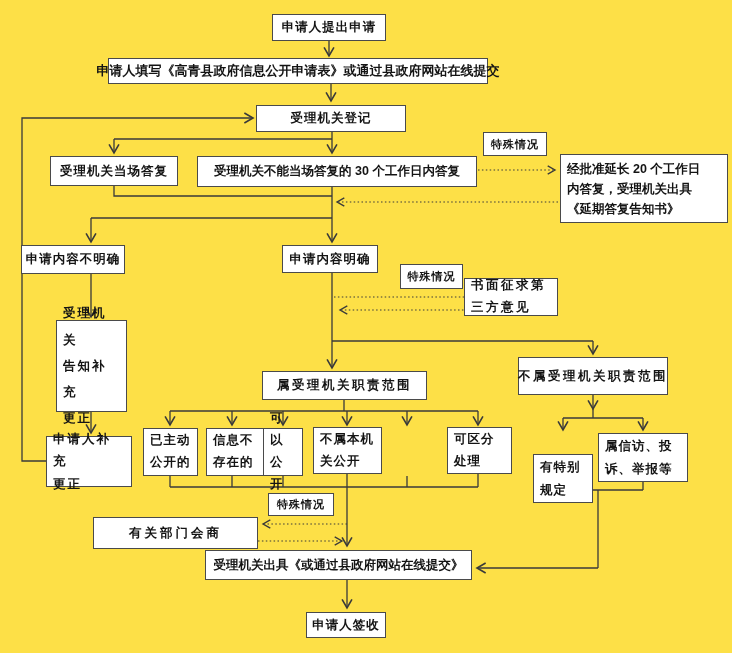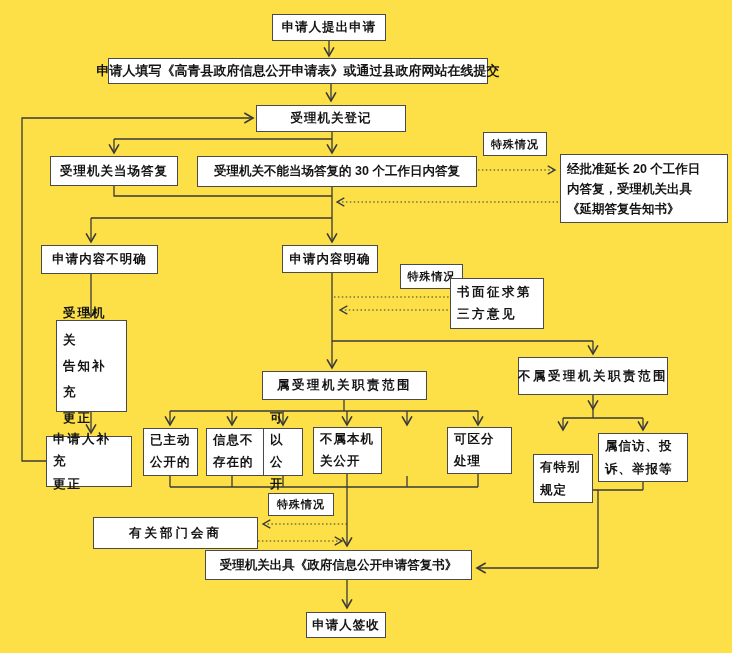--- a/index.html
+++ b/index.html
@@ -112,27 +112,27 @@
   <div class="box nowrap" style="left:50px;top:156px;width:128px;height:30px">受理机关当场答复</div>
 
   <div class="box nowrap" style="left:197px;top:156px;width:280px;height:31px;letter-spacing:0">受理机关不能当场答复的 30 个工作日内答复</div>
 
   <div class="box sm nowrap" style="left:483px;top:132px;width:64px;height:24px">特殊情况</div>
 
   <div class="box ml" style="left:560px;top:154px;width:168px;height:69px;line-height:1.6;letter-spacing:0">经批准延长 20 个工作日
 内答复，受理机关出具
 《延期答复告知书》</div>
 
-  <div class="box nowrap" style="left:41px;top:245px;width:117px;height:29px">申请内容不明确</div>
+  <div class="box nowrap" style="left:21px;top:245px;width:104px;height:29px">申请内容不明确</div>
 
   <div class="box nowrap" style="left:282px;top:245px;width:96px;height:28px">申请内容明确</div>
 
   <div class="box sm nowrap" style="left:400px;top:264px;width:63px;height:25px">特殊情况</div>
 
-  <div class="box ml ls2" style="left:450px;top:278px;width:94px;height:51px;line-height:1.75">书面征求第
+  <div class="box ml ls2" style="left:464px;top:278px;width:94px;height:38px;line-height:1.75">书面征求第
 三方意见</div>
 
   <div class="box ml" style="left:56px;top:320px;width:71px;height:92px;line-height:2.1;letter-spacing:2px">受理机关
 告知补充
 更正</div>
 
   <div class="box ml" style="left:46px;top:436px;width:86px;height:51px;line-height:1.8;letter-spacing:2px">申请人补充
 更正</div>
 
   <div class="box nowrap ls2" style="left:262px;top:371px;width:165px;height:29px">属受理机关职责范围</div>
@@ -158,17 +158,17 @@
   <div class="box ml" style="left:533px;top:454px;width:60px;height:49px;line-height:1.8">有特别
 规定</div>
 
   <div class="box ml" style="left:598px;top:433px;width:90px;height:49px;line-height:1.8">属信访、投
 诉、举报等</div>
 
   <div class="box sm nowrap" style="left:268px;top:493px;width:66px;height:23px">特殊情况</div>
 
   <div class="box nowrap" style="left:93px;top:517px;width:165px;height:32px;letter-spacing:3px">有关部门会商</div>
 
-  <div class="box nowrap" style="left:205px;top:550px;width:267px;height:30px;letter-spacing:0">受理机关出具《政府信息公开申请答复书》</div>
+  <div class="box nowrap" style="left:205px;top:550px;width:267px;height:30px;letter-spacing:0">受理机关出具《或通过县政府网站在线提交》</div>
 
   <div class="box nowrap" style="left:306px;top:612px;width:80px;height:26px">申请人签收</div>
 
 </div>
 
 </body></html>

